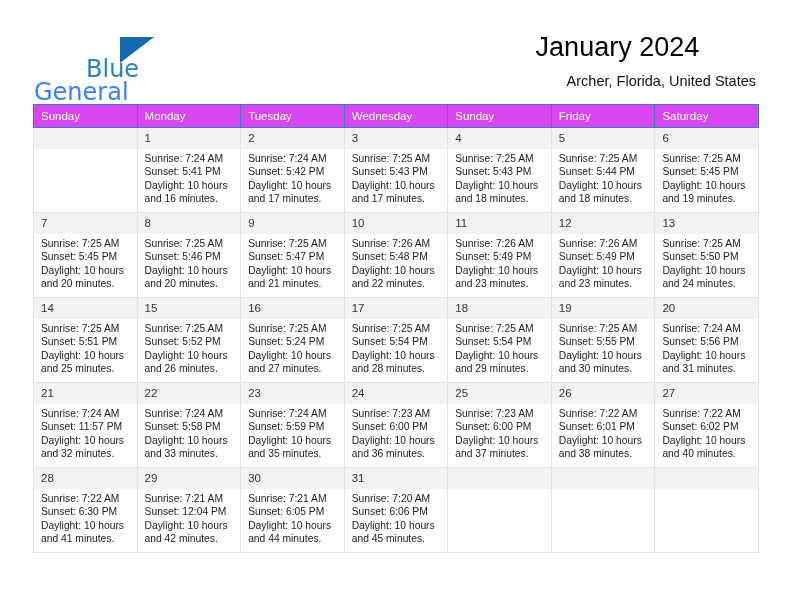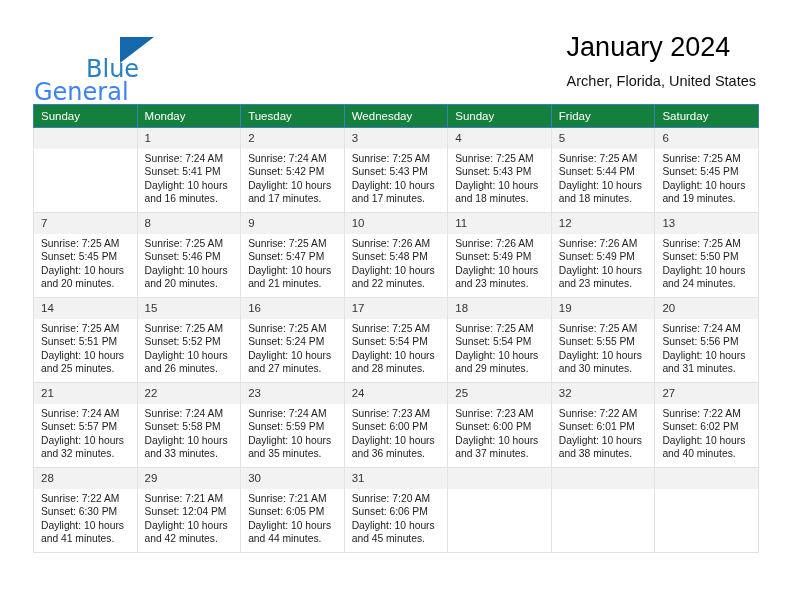--- a/index.html
+++ b/index.html
@@ -79,33 +79,34 @@
     line-height: 34px;
     white-space: nowrap;
   }
   .cal-subtitle {
     font-size: 14.5px;
     font-weight: 400;
     color: #111111;
     line-height: 20px;
     margin-top: 7px;
     white-space: nowrap;
+    margin-left: 31px;
   }
 
   
   .calendar {
     position: absolute;
     left: 33px;
     top: 104px;
     width: 726px;
     border-collapse: collapse;
     table-layout: fixed;
   }
   .calendar th {
-    background: #15803d;
+    background: #d946ef;
     color: #ffffff;
     font-size: 11.5px;
     font-weight: 400;
     text-align: left;
     padding: 5px 0 5px 7px;
     height: 11px;
     border: 1px solid #3a7dc0;
   }
   .calendar td {
     vertical-align: top;
@@ -356,21 +357,21 @@
               <div>Daylight: 10 hours</div>
               <div>and 31 minutes.</div>
             </div>
           </td>
         </tr>
         <tr>
           <td>
             <div class="daynum">21</div>
             <div class="info">
               <div>Sunrise: 7:24 AM</div>
-              <div>Sunset: 5:57 PM</div>
+              <div>Sunset: 11:57 PM</div>
               <div>Daylight: 10 hours</div>
               <div>and 32 minutes.</div>
             </div>
           </td>
           <td>
             <div class="daynum">22</div>
             <div class="info">
               <div>Sunrise: 7:24 AM</div>
               <div>Sunset: 5:58 PM</div>
               <div>Daylight: 10 hours</div>
@@ -398,21 +399,21 @@
           <td>
             <div class="daynum">25</div>
             <div class="info">
               <div>Sunrise: 7:23 AM</div>
               <div>Sunset: 6:00 PM</div>
               <div>Daylight: 10 hours</div>
               <div>and 37 minutes.</div>
             </div>
           </td>
           <td>
-            <div class="daynum">32</div>
+            <div class="daynum">26</div>
             <div class="info">
               <div>Sunrise: 7:22 AM</div>
               <div>Sunset: 6:01 PM</div>
               <div>Daylight: 10 hours</div>
               <div>and 38 minutes.</div>
             </div>
           </td>
           <td>
             <div class="daynum">27</div>
             <div class="info">

